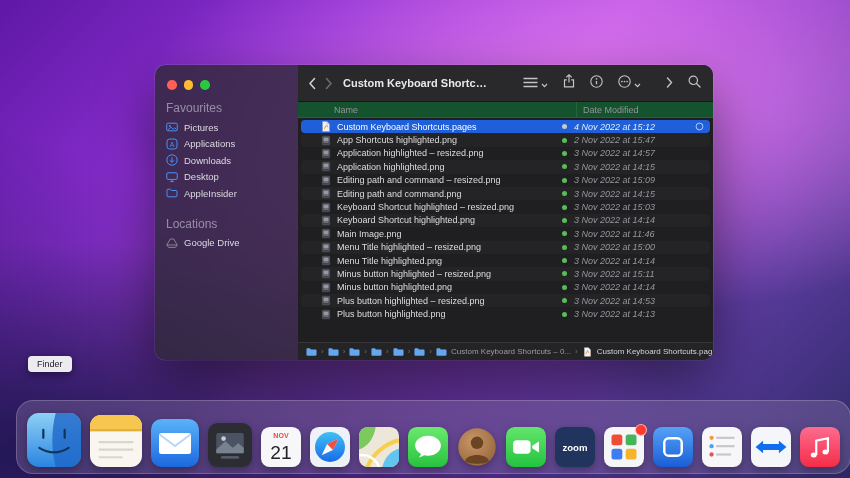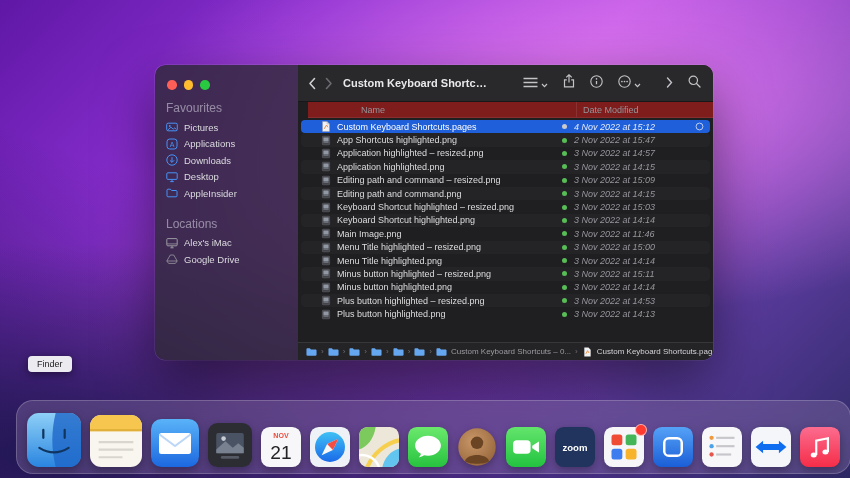--- a/index.html
+++ b/index.html
@@ -28,22 +28,22 @@
   .sb-label{white-space:nowrap;overflow:hidden;text-overflow:ellipsis;}
   
   .main{flex:1;display:flex;flex-direction:column;min-width:0;background:#1f1f22;}
   .toolbar{height:36px;flex-shrink:0;display:flex;align-items:center;background:#29282b;border-bottom:1px solid rgba(0,0,0,.4);padding:0 12px 0 10px;}
   .tbtn{display:flex;align-items:center;gap:3px;cursor:default;}
   .tb-back{margin-right:9px;} .tb-fwd{margin-right:10px;}
   .title{font-size:11px;font-weight:bold;color:#e9e9ec;white-space:nowrap;overflow:hidden;text-overflow:ellipsis;max-width:150px;}
   .tb-right{margin-left:auto;display:flex;align-items:center;gap:15px;}
   .tb-overflow{margin-left:10px;}
   
-  .colhead{height:15px;flex-shrink:0;display:flex;align-items:stretch;background:#7f1d1d;border-bottom:1px solid rgba(255,255,255,.08);
-    font-size:9px;color:#94949a;padding:0 6px 0 20px;margin-left:10px;}
+  .colhead{height:15px;flex-shrink:0;display:flex;align-items:stretch;background:#14532d;border-bottom:1px solid rgba(255,255,255,.08);
+    font-size:9px;color:#94949a;padding:0 6px 0 3px;}
   .ch-spacer{width:33px;flex-shrink:0;}
   .ch-name{flex:1;display:flex;align-items:center;}
   .ch-date{width:124px;flex-shrink:0;display:flex;align-items:center;border-left:1px solid rgba(255,255,255,.09);padding-left:6px;}
   
   .filelist{flex:1;background:#1f1f22;padding-top:2px;overflow:hidden;}
   .row{height:13.4px;display:flex;align-items:center;margin:0 3px;border-radius:4px;font-size:9px;color:#dededf;padding:0 6px 0 20px;box-sizing:border-box;}
   .row:nth-child(even){background:rgba(255,255,255,.025);}
   .row.selected{background:#1f5fd9;color:#fff;}
   .ficon{width:10px;height:11px;margin-right:6px;flex-shrink:0;display:flex;}
   .ficon svg{width:100%;height:100%;display:block;}
@@ -132,30 +132,20 @@
                 </svg>
               </span>
               <span class="sb-label">AppleInsider</span>
             </div>
           </div>
           <div class="sb-section">
             <div class="sb-title">Locations</div>
             <div class="sb-item">
               <span class="sb-icon">
                 <svg viewBox="0 0 12 12">
-                  <rect x="0.8" y="1.6" width="10.4" height="7.2" rx="1" fill="none" stroke="#9a9aa2"></rect>
-                  <path d="M0.8 6.9 H11.2" stroke="#9a9aa2" stroke-width="0.8"></path>
-                  <path d="M4.4 10.8 H7.6 M6 8.8 V10.8" stroke="#9a9aa2"></path>
-                </svg>
-              </span>
-              <span class="sb-label">Alex's iMac</span>
-            </div>
-            <div class="sb-item">
-              <span class="sb-icon">
-                <svg viewBox="0 0 12 12">
                   <path d="M4.3 2 H7.7 L11.2 8 L9.4 10.4 H2.6 L0.8 8 Z" fill="none" stroke="#9a9aa2" stroke-width="0.8"></path>
                   <path d="M0.8 8 H11.2" stroke="#9a9aa2" stroke-width="0.8"></path>
                 </svg>
               </span>
               <span class="sb-label">Google Drive</span>
             </div>
           </div>
         </div>
     </div>
 

